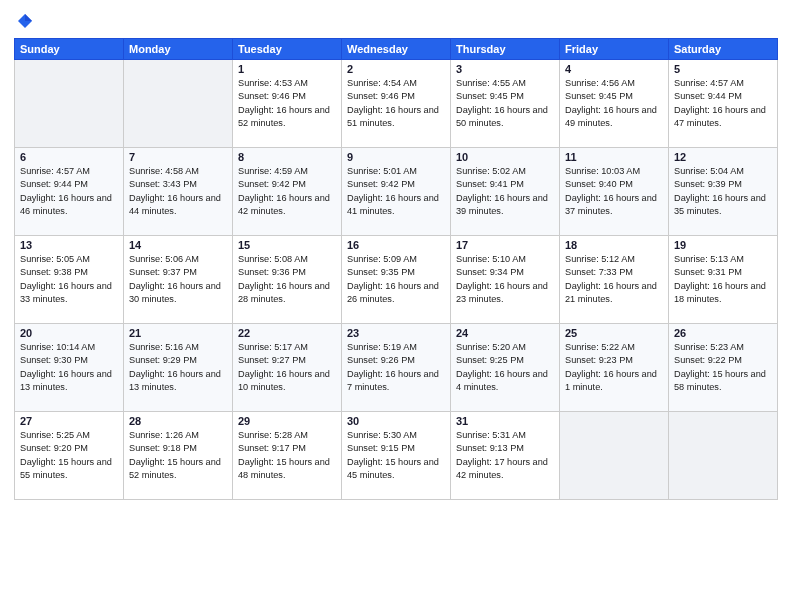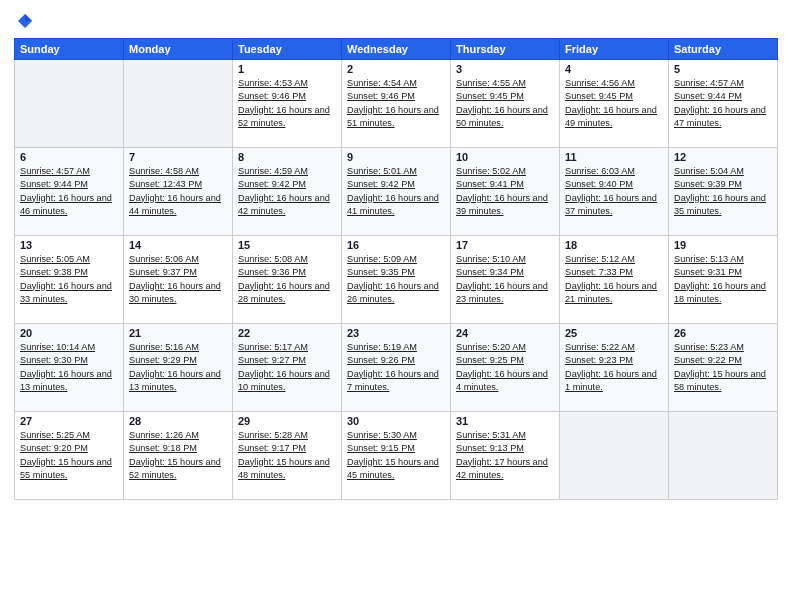--- a/index.html
+++ b/index.html
@@ -90,21 +90,20 @@
     }
     .day-num {
       font-size: 11px;
       font-weight: bold;
       color: #1a1a2e;
       margin-bottom: 2px;
       display: block;
     }
     .day-info {
       line-height: 1.45;
-      text-decoration: underline;
     }
     .empty-cell {
       background: #f0f2f5 !important;
     }
   </style>
 </head>
 <body>
 
 <div class="page">
   <div class="header">
@@ -188,21 +187,21 @@
             <div class="day-info">
               <div>Sunrise: 4:57 AM</div>
               <div>Sunset: 9:44 PM</div>
               <div>Daylight: 16 hours and 46 minutes.</div>
             </div>
           </td>
           <td>
             <span class="day-num">7</span>
             <div class="day-info">
               <div>Sunrise: 4:58 AM</div>
-              <div>Sunset: 12:43 PM</div>
+              <div>Sunset: 3:43 PM</div>
               <div>Daylight: 16 hours and 44 minutes.</div>
             </div>
           </td>
           <td>
             <span class="day-num">8</span>
             <div class="day-info">
               <div>Sunrise: 4:59 AM</div>
               <div>Sunset: 9:42 PM</div>
               <div>Daylight: 16 hours and 42 minutes.</div>
             </div>
@@ -219,21 +218,21 @@
             <span class="day-num">10</span>
             <div class="day-info">
               <div>Sunrise: 5:02 AM</div>
               <div>Sunset: 9:41 PM</div>
               <div>Daylight: 16 hours and 39 minutes.</div>
             </div>
           </td>
           <td>
             <span class="day-num">11</span>
             <div class="day-info">
-              <div>Sunrise: 6:03 AM</div>
+              <div>Sunrise: 10:03 AM</div>
               <div>Sunset: 9:40 PM</div>
               <div>Daylight: 16 hours and 37 minutes.</div>
             </div>
           </td>
           <td>
             <span class="day-num">12</span>
             <div class="day-info">
               <div>Sunrise: 5:04 AM</div>
               <div>Sunset: 9:39 PM</div>
               <div>Daylight: 16 hours and 35 minutes.</div>

